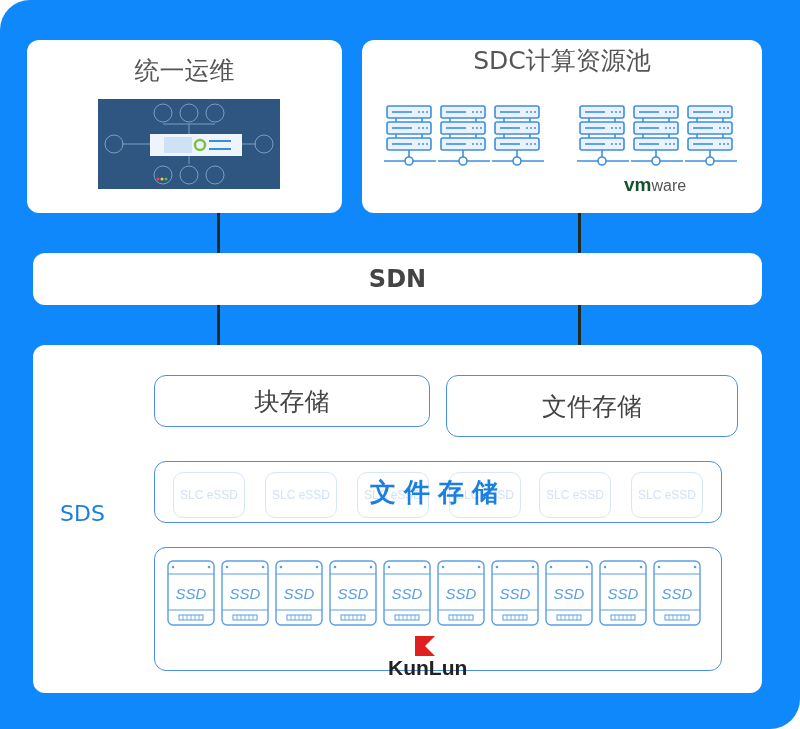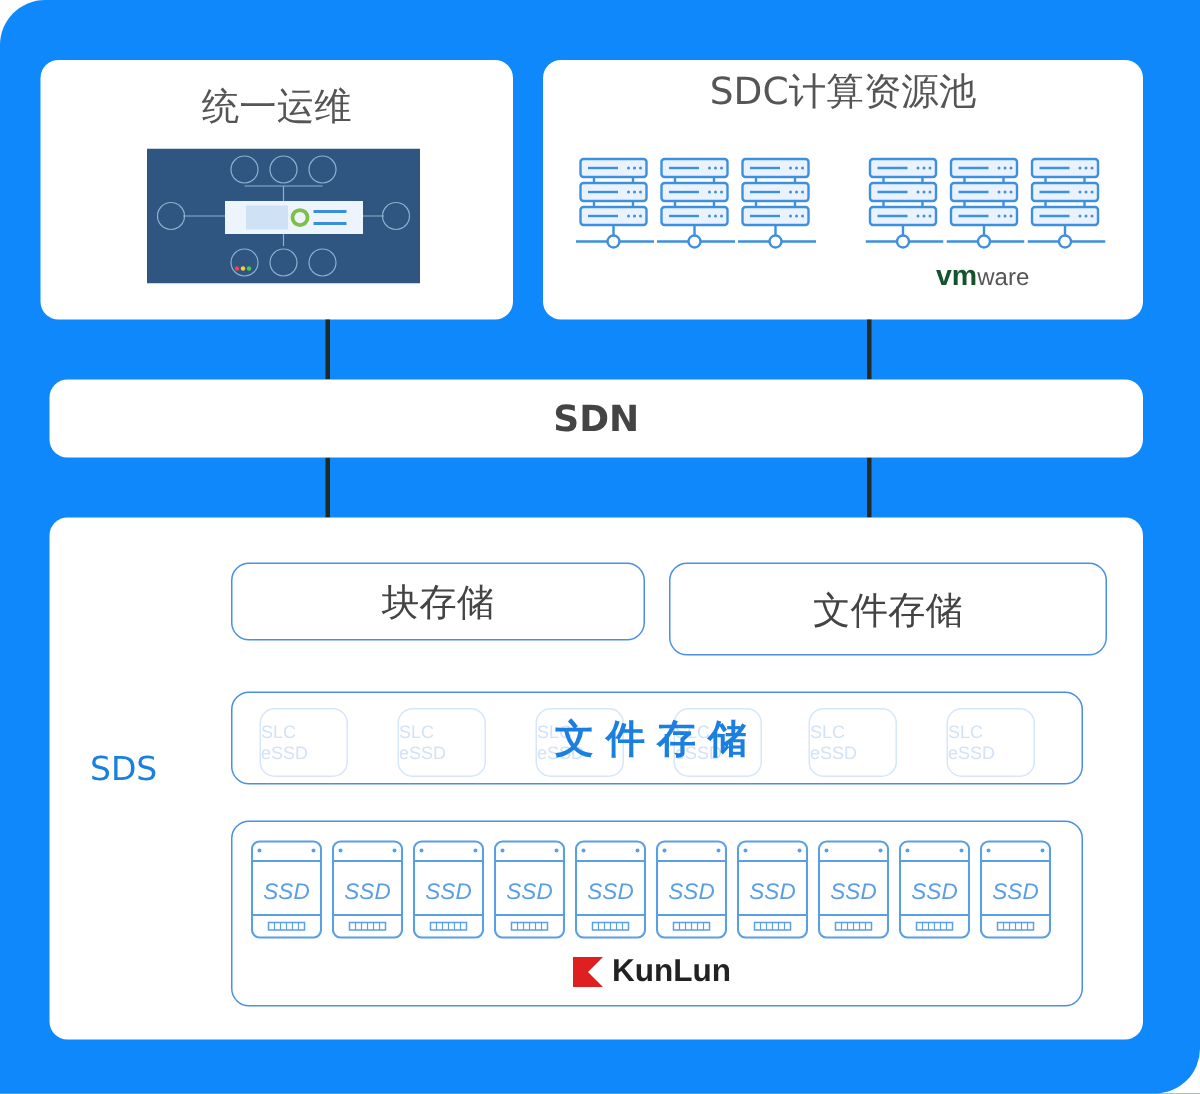--- a/index.html
+++ b/index.html
@@ -3,21 +3,21 @@
 <meta charset="utf-8">
 <style>
   html, body { margin:0; padding:0; }
   body { width:800px; height:729px; background:#fff; font-family:"DejaVu Sans", sans-serif; position:relative; overflow:hidden; }
   .frame { position:absolute; left:0; top:0; width:800px; height:729px; background:#0f88fb; border-radius:30px 0 30px 0; }
   .panel { position:absolute; background:#fff; border-radius:12px; }
   .title { position:absolute; left:0; right:0; text-align:center; color:#555; font-size:25px; }
   .vline { position:absolute; width:3px; background:#1e2a22; }
   .outline-box { position:absolute; border:1.5px solid #4a90e2; border-radius:12px; background:#fff; box-sizing:border-box; }
   .store-label { position:absolute; left:0; right:0; top:0; bottom:0; display:flex; align-items:center; justify-content:center; font-size:25px; color:#444; }
-  .slc { position:absolute; top:10px; width:59px; height:46px; border:1.5px solid #d6e6fb; border-radius:10px; box-sizing:border-box; display:flex; align-items:center; justify-content:center; font-size:12px; color:#d3e2f6; font-family:"Liberation Sans", sans-serif; }
+  .slc { position:absolute; top:10px; width:72px; height:46px; border:1.5px solid #d6e6fb; border-radius:10px; box-sizing:border-box; display:flex; align-items:center; justify-content:center; font-size:12px; color:#d3e2f6; font-family:"Liberation Sans", sans-serif; }
   .perf { position:absolute; left:0; right:0; top:0; bottom:0; display:flex; align-items:center; justify-content:center; font-size:26px; color:#1a7fe0; letter-spacing:8px; font-weight:bold; }
   .ssd { position:absolute; top:12px; width:48px; height:66px;font-style:italic; }
   .server-group { position:absolute; }
 </style>
 </head>
 <body>
 
 <div class="frame"></div>
 
 <div class="panel" style="left:27px;top:40px;width:315px;height:173px;">
@@ -226,21 +226,21 @@
       <div class="slc" style="left: 476px;">SLC eSSD</div>
       <div class="slc" style="left: 384px;">SLC eSSD</div>
       <div class="slc" style="left: 294px;">SLC eSSD</div>
       <div class="slc" style="left: 202px;">SLC eSSD</div>
       <div class="slc" style="left: 110px;">SLC eSSD</div>
       <div class="slc" style="left: 18px;">SLC eSSD</div>
     <div class="perf">文件存储</div>
   </div>
 
   <div id="ssd-box" class="outline-box" style="left:121px;top:202px;width:568px;height:124px;">
-    <div style="position:absolute;left:227px;top:88px;display:flex;align-items:center;">
+    <div style="position:absolute;left:227px;top:88px;display:flex;align-items:center;flex-direction:column;">
       <svg width="20" height="20" viewBox="0 0 20 20">
         <path d="M0 0 H20 L10 10 L20 20 H0 Z" fill="#e02020"></path>
       </svg>
       <span style="font-family:'Liberation Sans',sans-serif;font-size:21px;color:#222;margin-left:6px;font-weight:bold;">KunLun</span>
     </div>
   <div class="ssd" style="left: 12px;"><svg width="48" height="66" viewBox="0 0 48 66">
     <rect x="1" y="1" width="46" height="64" rx="5" fill="#fff" stroke="#5a9ee6" stroke-width="1.4"></rect>
     <line x1="1" y1="14" x2="47" y2="14" stroke="#5a9ee6" stroke-width="1.2"></line>
     <line x1="1" y1="50" x2="47" y2="50" stroke="#5a9ee6" stroke-width="1.2"></line>
     <circle cx="6" cy="7" r="1.3" fill="#5a9ee6"></circle>

